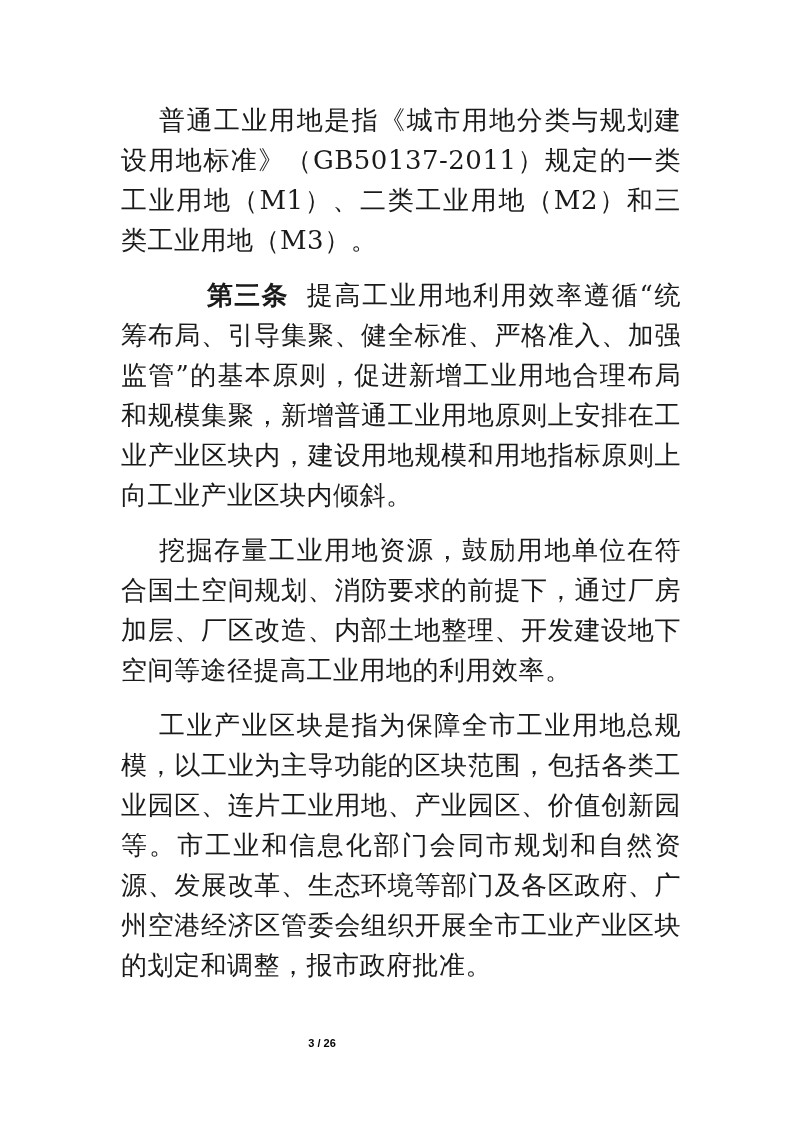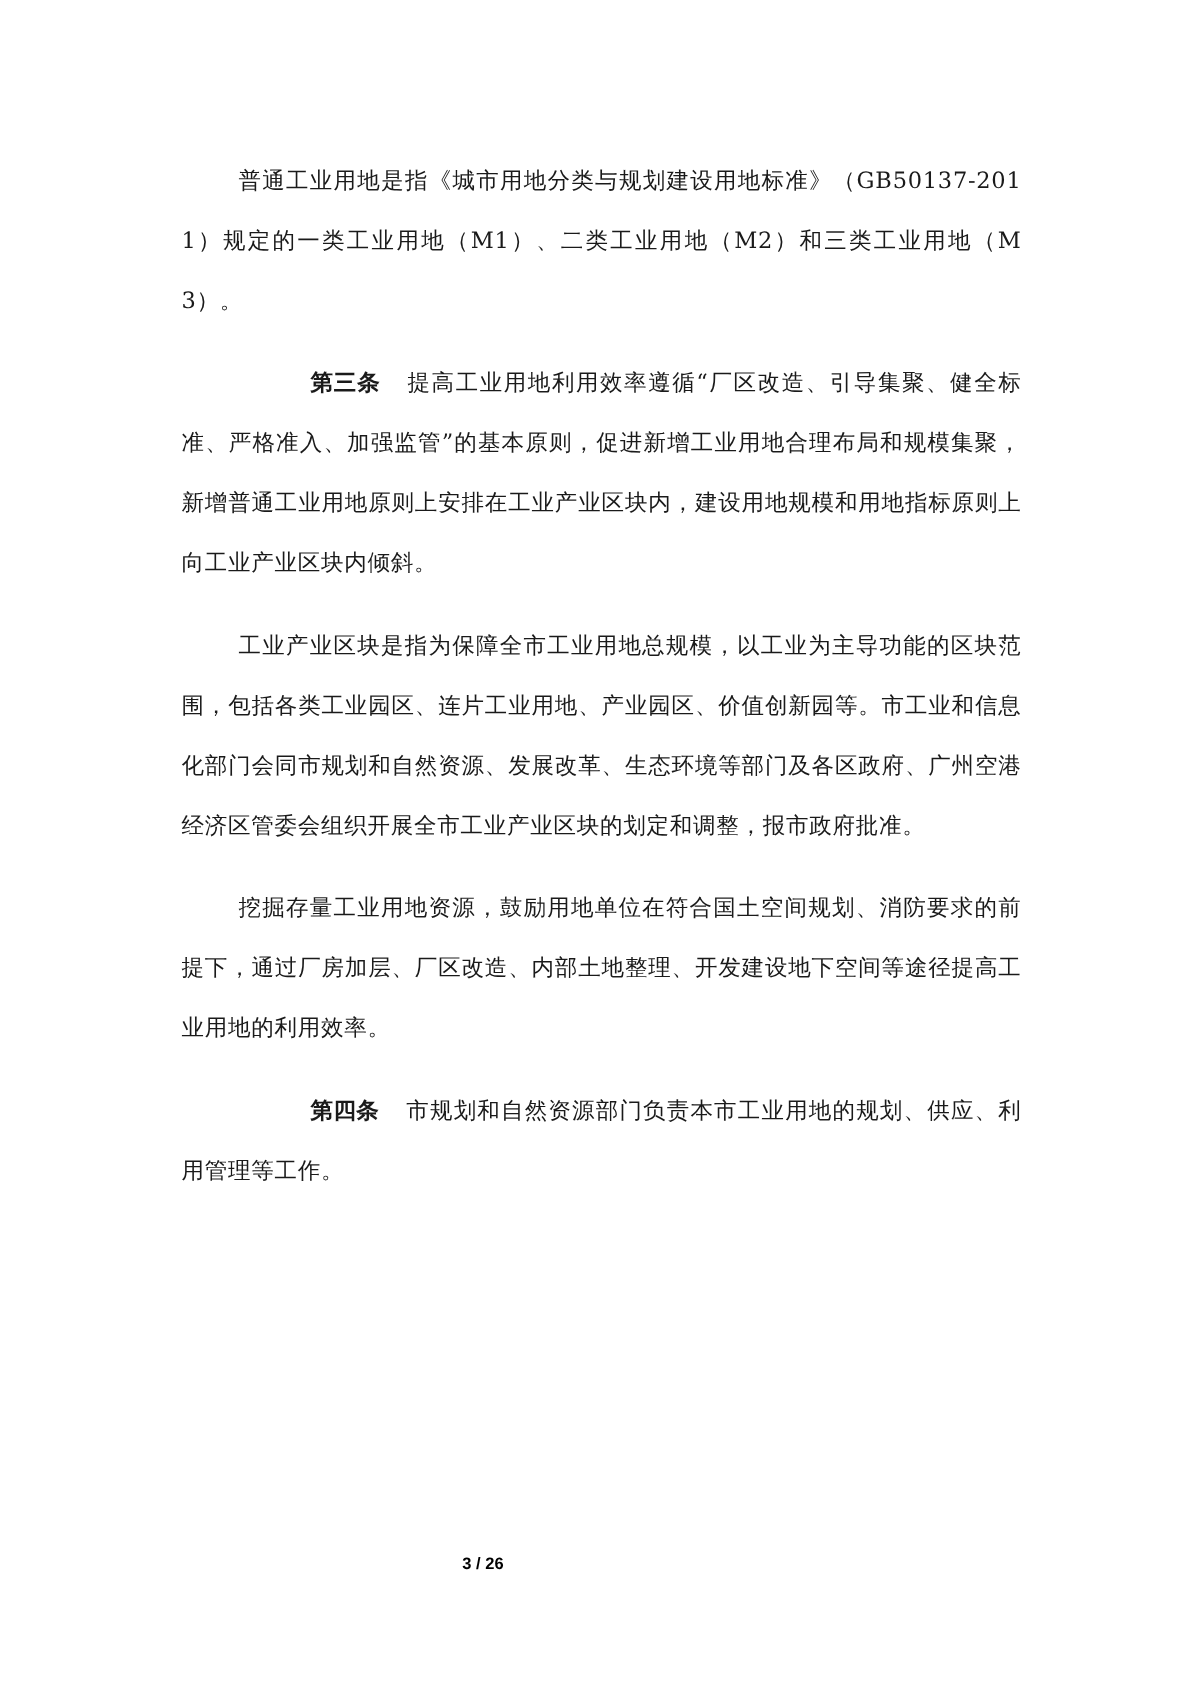--- a/index.html
+++ b/index.html
@@ -16,21 +16,21 @@
     color: #1a1a1a;
   }
   .page {
     position: absolute;
     left: 121px;
     top: 100px;
     width: 560px;
   }
   .para {
     margin: 0 0 15px 0;
-    font-size: 15px;
+    font-size: 26px;
     line-height: 40px;
     text-indent: 38px;
     text-align: justify;
     text-justify: inter-character;
     letter-spacing: 0.5px;
     word-break: break-all;
   }
   .article-label {
     font-family: "DejaVu Sans", "Liberation Sans", sans-serif;
     font-weight: bold;
@@ -60,28 +60,25 @@
   }
 </style>
 </head>
 <body>
 
 <div class="page">
   <p class="para">
     <span>普通工业用地是指《城市用地分类与规划建设用地标准》（GB50137-2011）规定的一类工业用地（M1）、二类工业用地（M2）和三类工业用地（M3）。</span>
   </p>
   <p class="para">
-    <span class="article-label">第三条</span><span>提高工业用地利用效率遵循“厂区改造、引导集聚、健全标准、严格准入、加强监管”的基本原则，促进新增工业用地合理布局和规模集聚，新增普通工业用地原则上安排在工业产业区块内，建设用地规模和用地指标原则上向工业产业区块内倾斜。</span>
-  </p>
-  <p class="para">
-    <span>工业产业区块是指为保障全市工业用地总规模，以工业为主导功能的区块范围，包括各类工业园区、连片工业用地、产业园区、价值创新园等。市工业和信息化部门会同市规划和自然资源、发展改革、生态环境等部门及各区政府、广州空港经济区管委会组织开展全市工业产业区块的划定和调整，报市政府批准。</span>
+    <span class="article-label">第三条</span><span>提高工业用地利用效率遵循“统筹布局、引导集聚、健全标准、严格准入、加强监管”的基本原则，促进新增工业用地合理布局和规模集聚，新增普通工业用地原则上安排在工业产业区块内，建设用地规模和用地指标原则上向工业产业区块内倾斜。</span>
   </p>
   <p class="para">
     <span>挖掘存量工业用地资源，鼓励用地单位在符合国土空间规划、消防要求的前提下，通过厂房加层、厂区改造、内部土地整理、开发建设地下空间等途径提高工业用地的利用效率。</span>
   </p>
   <p class="para">
-    <span class="article-label">第四条</span><span>市规划和自然资源部门负责本市工业用地的规划、供应、利用管理等工作。</span>
+    <span>工业产业区块是指为保障全市工业用地总规模，以工业为主导功能的区块范围，包括各类工业园区、连片工业用地、产业园区、价值创新园等。市工业和信息化部门会同市规划和自然资源、发展改革、生态环境等部门及各区政府、广州空港经济区管委会组织开展全市工业产业区块的划定和调整，报市政府批准。</span>
   </p>
 </div>
 
 <div class="footer">
   <span class="page-number">3 / 26</span>
 </div>
 
 </body></html>

